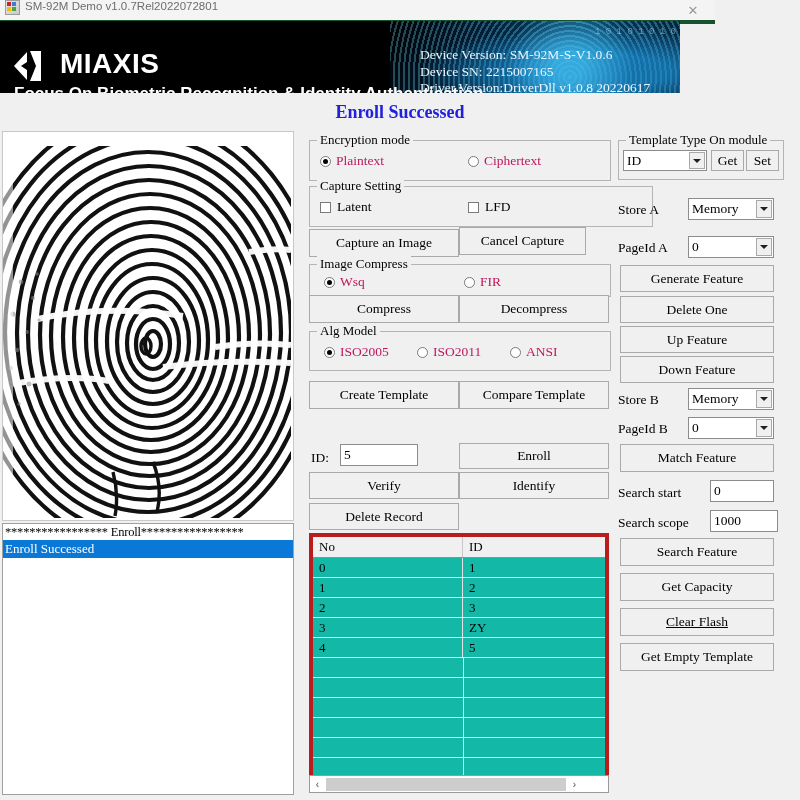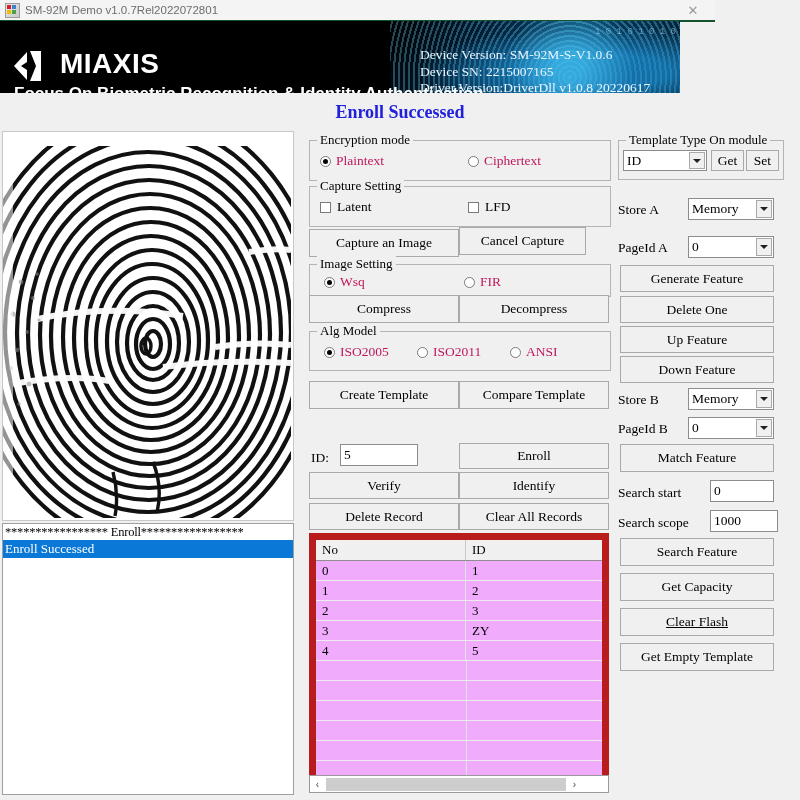--- a/index.html
+++ b/index.html
@@ -6,21 +6,21 @@
   body{
     width:800px;height:800px;overflow:hidden;
     font-family:"Liberation Serif", serif;
     background:#ffffff;
     -webkit-font-smoothing:none;
   }
   #app{position:relative;width:800px;height:800px;background:#f0f0f0;}
 
   
   .titlebar{position:absolute;left:0;top:0;width:715px;height:20px;background:#f4f4f4;
-            border-bottom:2px solid #14532d;display:flex;align-items:center;}
+            border-bottom:4px solid #14532d;display:flex;}
   .tb-icon{width:13px;height:13px;margin-left:5px;margin-right:5px;position:relative;
            background:linear-gradient(135deg,#e8e8e8,#c9c9c9);border:1px solid #9b9b9b;}
   .tb-icon .q1{position:absolute;left:1px;top:1px;width:4px;height:4px;background:#d02020;}
   .tb-icon .q2{position:absolute;left:6px;top:1px;width:4px;height:4px;background:#3a7fd0;}
   .tb-icon .q3{position:absolute;left:1px;top:6px;width:4px;height:4px;background:#f0c000;}
   .tb-icon .q4{position:absolute;left:6px;top:6px;width:4px;height:4px;background:#49a149;}
   .tb-title{font-family:"Liberation Sans",sans-serif;font-size:11.5px;color:#6d6d6d;}
   .tb-close{position:absolute;right:0;top:0;width:44px;height:20px;display:flex;
             align-items:center;justify-content:center;color:#999;font-size:13px;
             font-family:"Liberation Sans",sans-serif;}
@@ -80,22 +80,22 @@
   .radio{position:absolute;font-family:"Liberation Serif",serif;font-size:13.5px;color:#be185d;
          display:flex;align-items:center;white-space:nowrap;}
   .radio .dot{width:11px;height:11px;border:1px solid #7a7a7a;border-radius:50%;background:#fff;
               margin-right:5px;display:flex;align-items:center;justify-content:center;box-sizing:border-box;}
   .radio.on .dot:after{content:"";width:5px;height:5px;border-radius:50%;background:#000;}
   .chk{position:absolute;font-family:"Liberation Serif",serif;font-size:13.5px;color:#000;
        display:flex;align-items:center;white-space:nowrap;}
   .chk .box{width:11px;height:11px;border:1px solid #7a7a7a;background:#fff;margin-right:6px;box-sizing:border-box;}
 
   
-  .grid{position:absolute;left:309px;top:533px;width:300px;height:260px;background:#f0abfc;
-        border:7px solid #b91c1c;box-sizing:border-box;overflow:hidden;}
+  .grid{position:absolute;left:309px;top:533px;width:300px;height:260px;background:#14b8a6;
+        border:4px solid #b91c1c;box-sizing:border-box;overflow:hidden;}
   .grid-head{display:flex;height:20px;border-bottom:1px solid #8f8f8f;background:#f0f0f0;}
   .grid-head div{font-family:"Liberation Serif",serif;font-size:13px;padding-left:6px;
                  display:flex;align-items:center;box-sizing:border-box;}
   .gh-no{width:150px;border-right:1px solid #c8c8c8;}
   .gh-id{flex:1;}
   .grow{display:flex;height:19px;border-bottom:1px solid #ececec;}
   .grow div{font-family:"Liberation Serif",serif;font-size:13px;padding-left:6px;
             display:flex;align-items:center;box-sizing:border-box;}
   .gc-no{width:150px;border-right:1px solid #e2e2e2;}
   .gc-id{flex:1;}
@@ -205,37 +205,37 @@
     <div class="radio on" style="left:10px;top:12px;">
       <span class="dot"></span>
       <span>Plaintext</span>
     </div>
     <div class="radio" style="left:158px;top:12px;">
       <span class="dot"></span>
       <span>Ciphertext</span>
     </div>
   </div>
 
-  <div class="grp" style="left:309px;top:186px;width:300px;height:39px;">
+  <div class="grp" style="left:309px;top:186px;width:300px;height:39px;padding-left:42px;">
     <span class="cap">Capture Setting</span>
     <div class="chk" style="left:10px;top:12px;">
       <span class="box"></span>
       <span>Latent</span>
     </div>
     <div class="chk" style="left:158px;top:12px;">
       <span class="box"></span>
       <span>LFD</span>
     </div>
   </div>
 
   <div class="btn" style="left:309px;top:229px;width:150px;height:28px;">Capture an Image</div>
   <div class="btn" style="left:459px;top:227px;width:127px;height:28px;">Cancel Capture</div>
 
   <div class="grp" style="left:309px;top:264px;width:300px;height:31px;">
-    <span class="cap">Image Setting</span>
+    <span class="cap">Image Compress</span>
     <div class="radio on" style="left:14px;top:9px;">
       <span class="dot"></span>
       <span>Wsq</span>
     </div>
     <div class="radio" style="left:154px;top:9px;">
       <span class="dot"></span>
       <span>FIR</span>
     </div>
   </div>
 
@@ -260,21 +260,20 @@
 
   <div class="btn" style="left:309px;top:381px;width:150px;height:28px;">Create Template</div>
   <div class="btn" style="left:459px;top:381px;width:150px;height:28px;">Compare Template</div>
 
   <span class="lbl" style="left:311px;top:450px;">ID:</span>
   <div class="txt" style="left:340px;top:444px;width:78px;height:22px;">5</div>
   <div class="btn" style="left:459px;top:443px;width:150px;height:26px;">Enroll</div>
   <div class="btn" style="left:309px;top:472px;width:150px;height:27px;">Verify</div>
   <div class="btn" style="left:459px;top:472px;width:150px;height:27px;">Identify</div>
   <div class="btn" style="left:309px;top:503px;width:150px;height:27px;">Delete Record</div>
-  <div class="btn" style="left:459px;top:503px;width:150px;height:27px;">Clear All Records</div>
 
   <div class="grid">
     <div class="grid-head">
       <div class="gh-no">No</div>
       <div class="gh-id">ID</div>
     </div>
     <div class="grow">
       <div class="gc-no">0</div>
       <div class="gc-id">1</div>
     </div>

